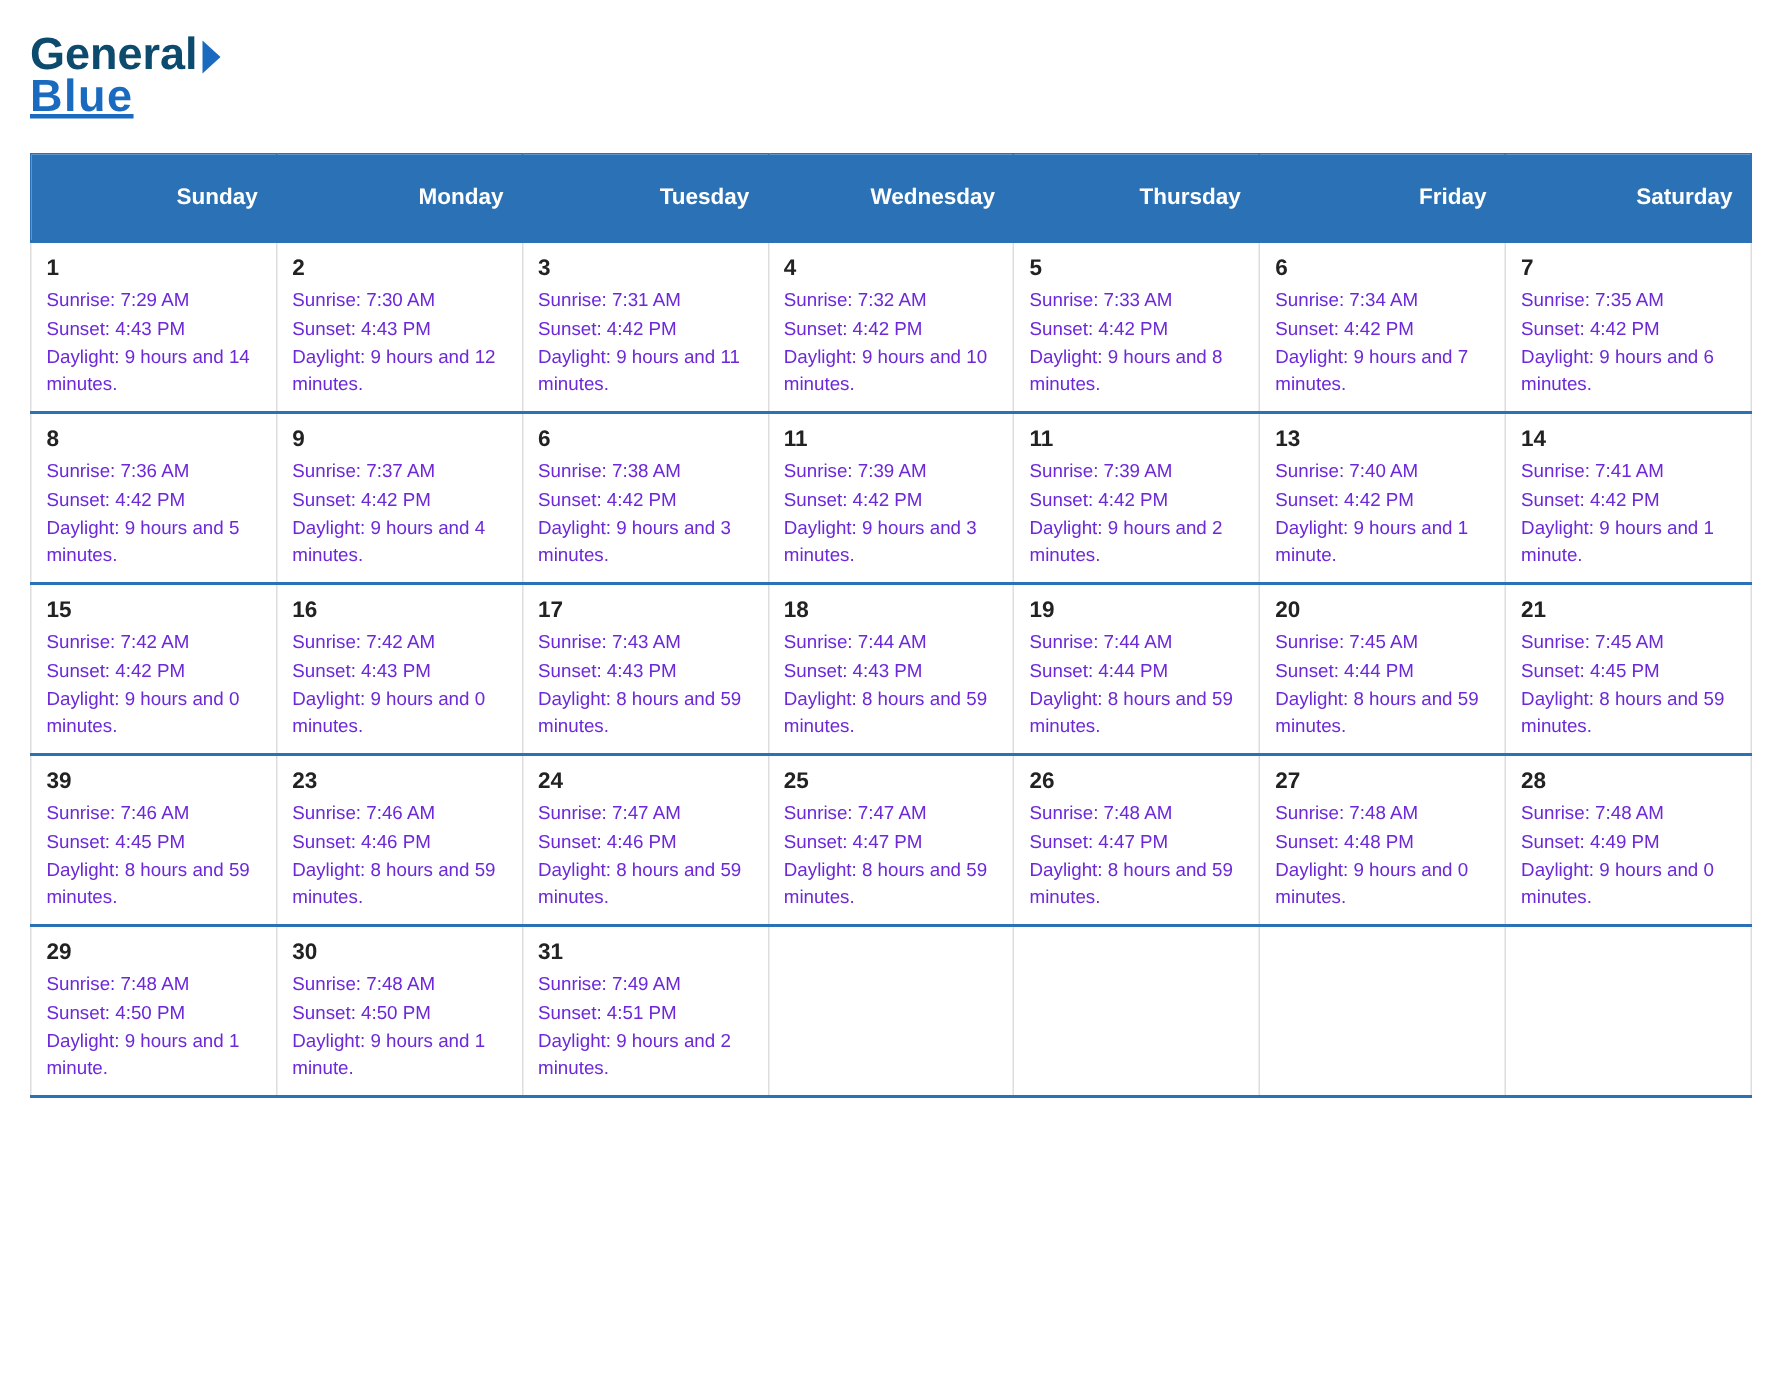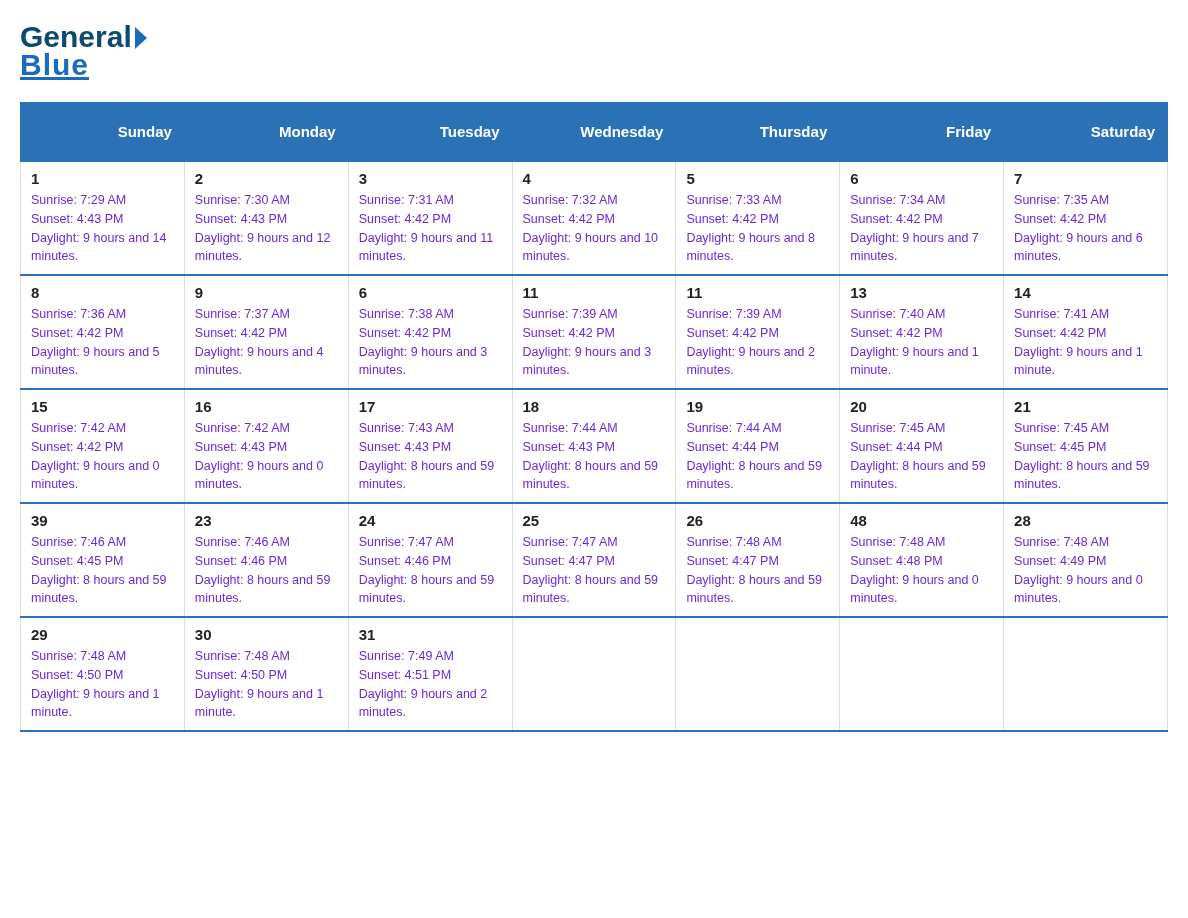--- a/index.html
+++ b/index.html
@@ -325,21 +325,21 @@
       </td>
         <td>
         <span class="day-num">26</span>
         <div class="day-info">
           Sunrise: 7:48 AM<br>
           Sunset: 4:47 PM<br>
           Daylight: 8 hours and 59 minutes.
         </div>
       </td>
         <td>
-        <span class="day-num">48</span>
+        <span class="day-num">27</span>
         <div class="day-info">
           Sunrise: 7:48 AM<br>
           Sunset: 4:48 PM<br>
           Daylight: 9 hours and 0 minutes.
         </div>
       </td>
         <td>
         <span class="day-num">28</span>
         <div class="day-info">
           Sunrise: 7:48 AM<br>

